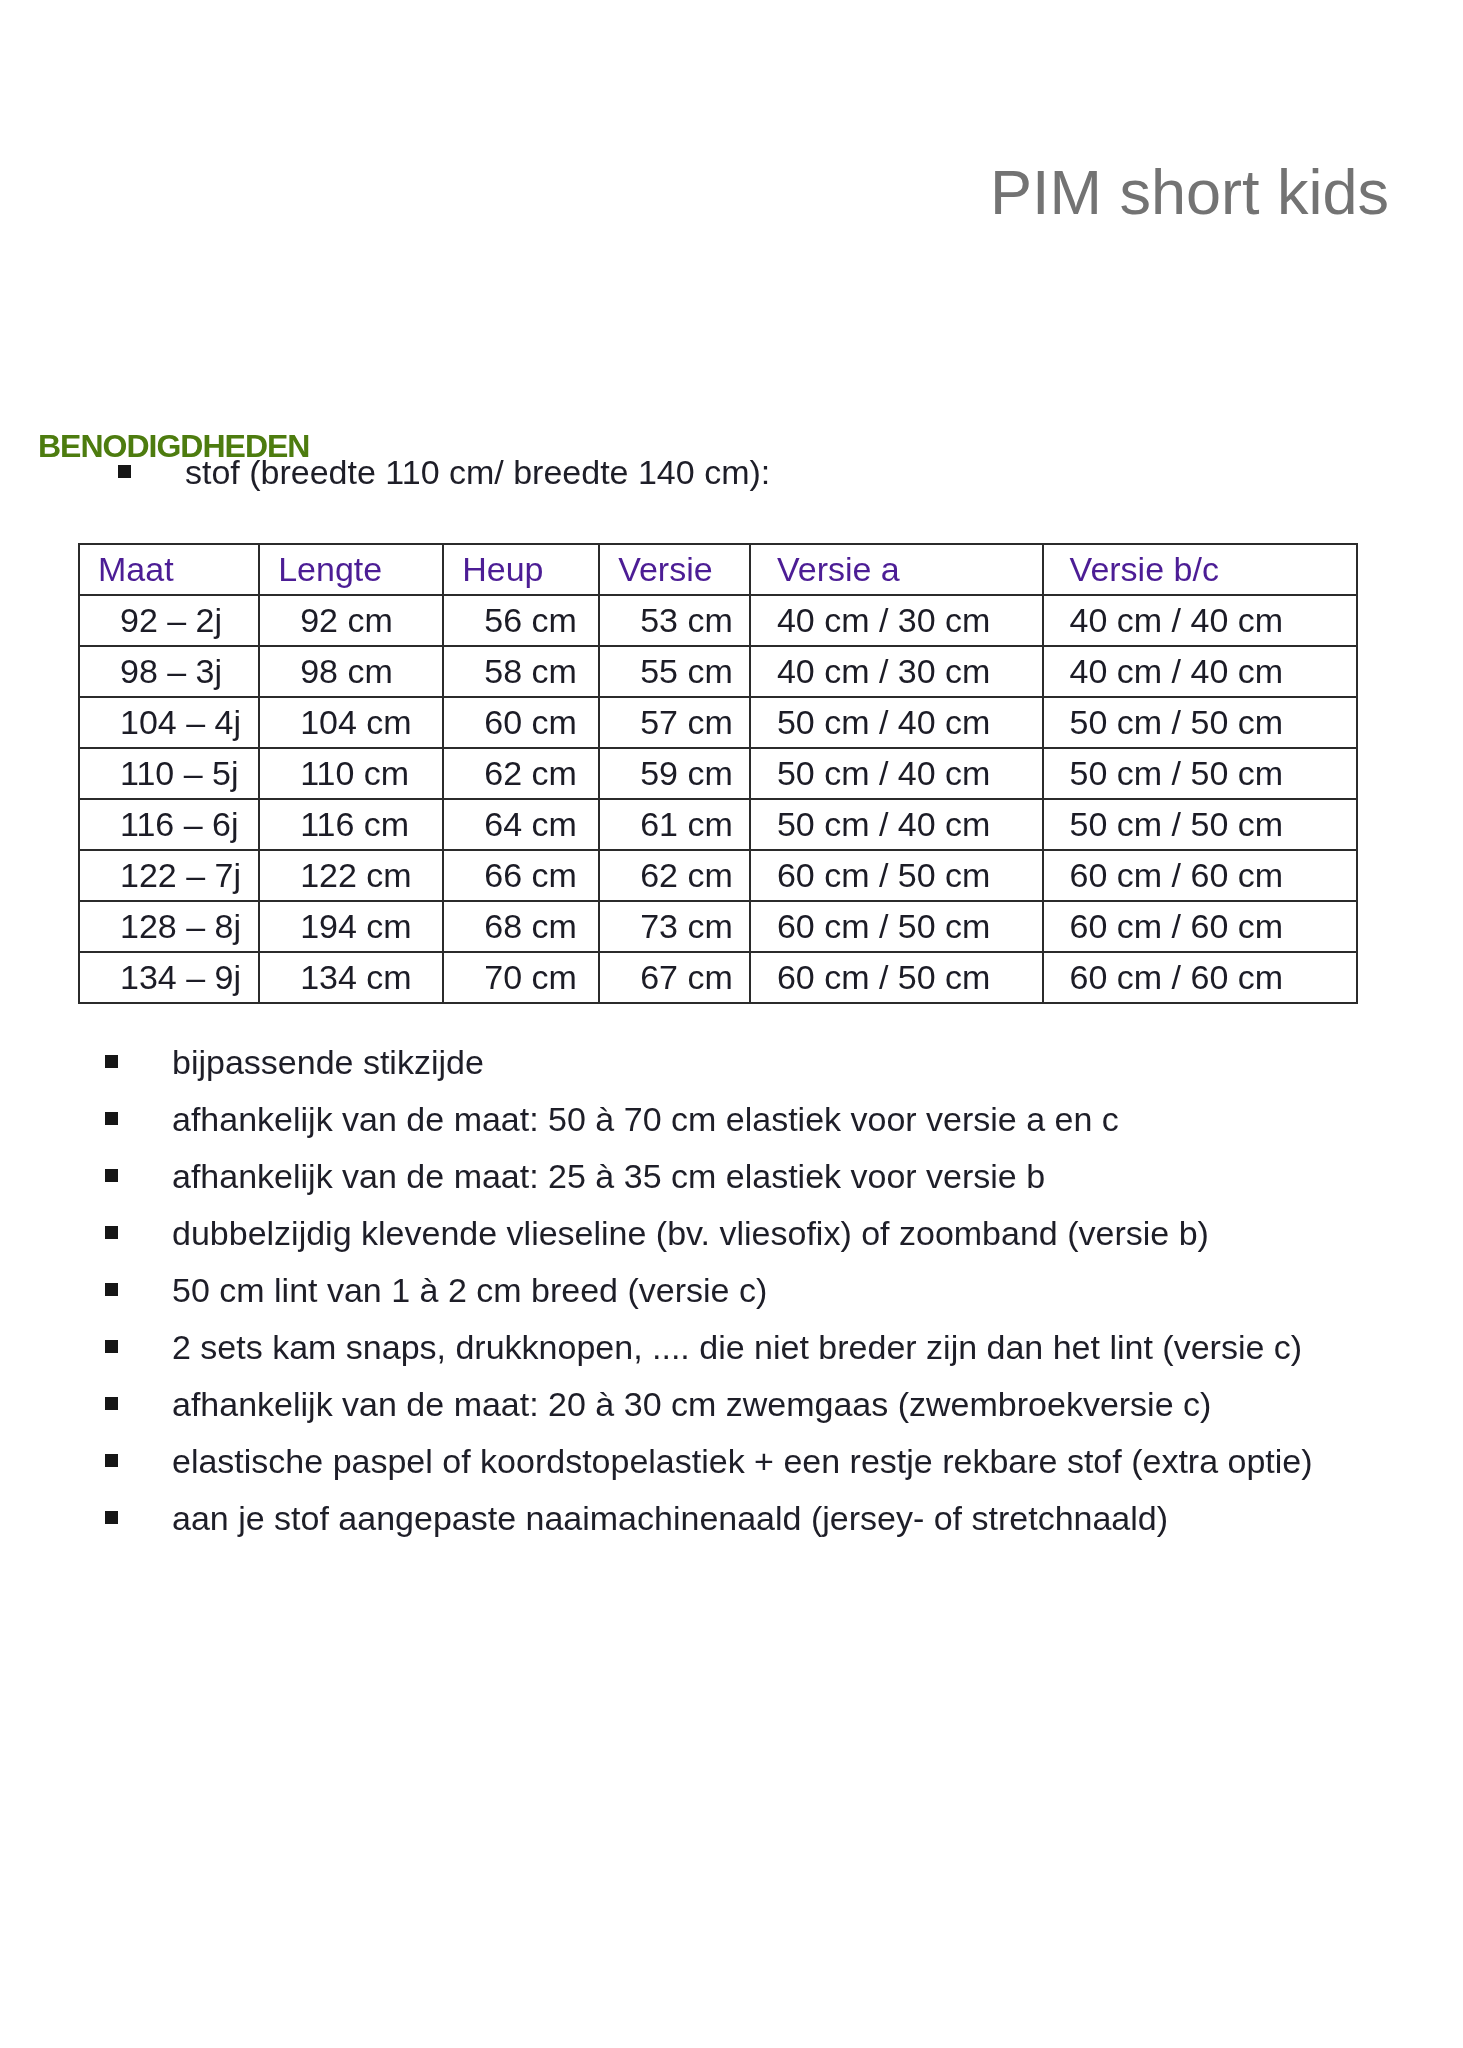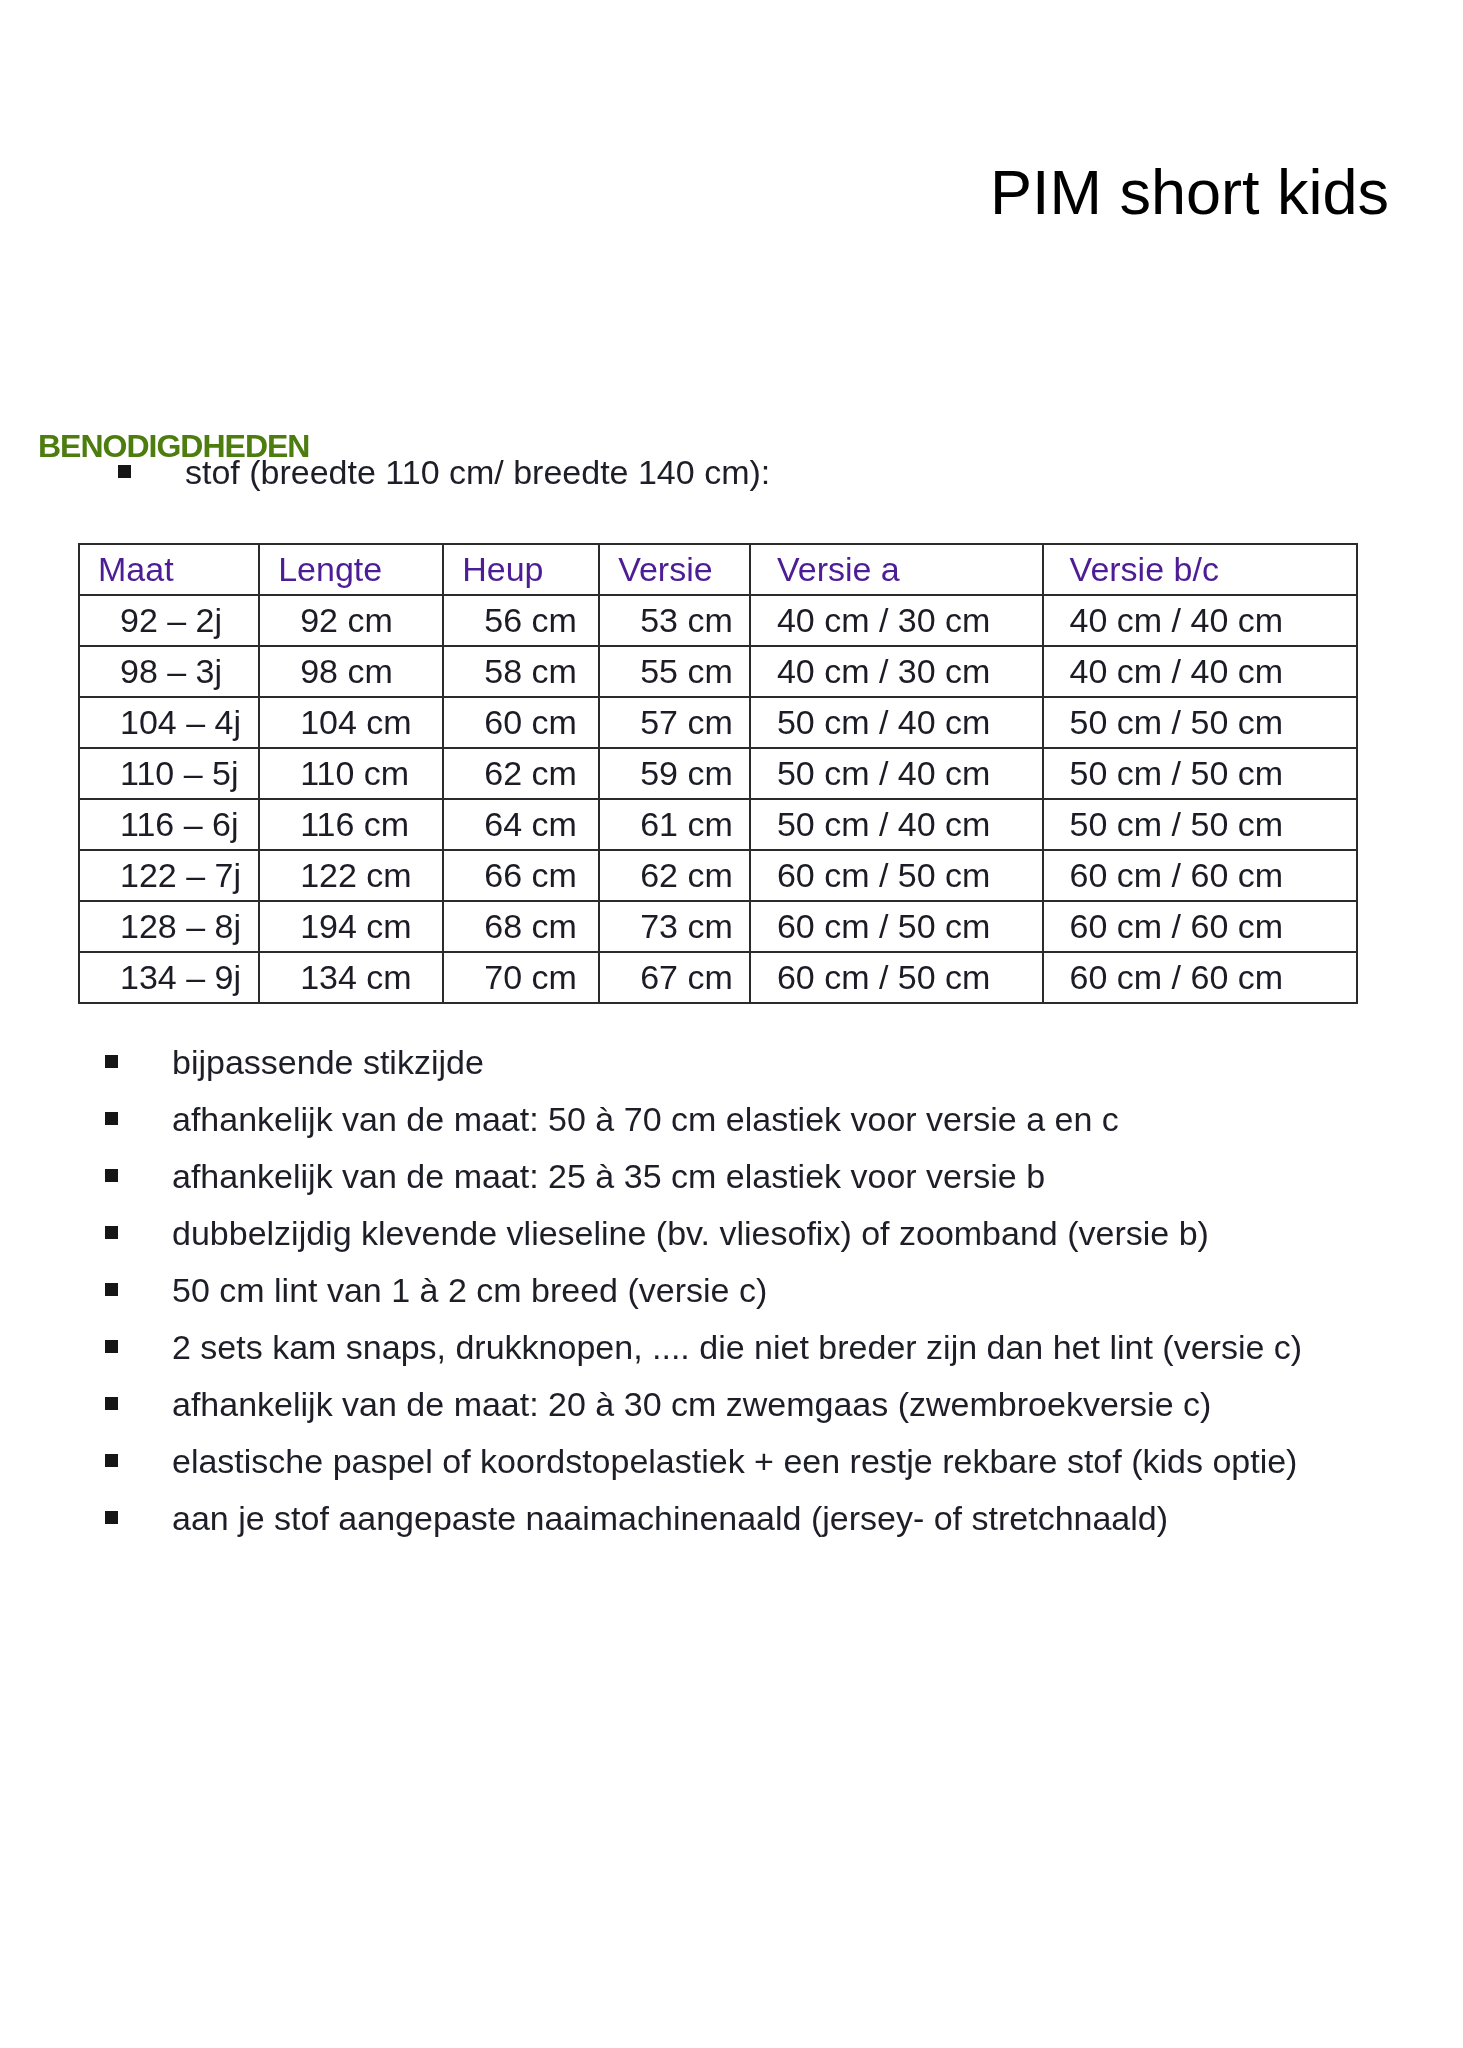--- a/index.html
+++ b/index.html
@@ -10,21 +10,21 @@
     font-family:"Liberation Sans", sans-serif;
     color:#1e1e28;
     overflow:hidden;
     margin:0 auto;
   }
   .doc-title{
     position:absolute;
     top:156px;right:74px;
     font-size:63px;
     letter-spacing:0px;
-    color:#000000;
+    color:#737373;
     white-space:nowrap;
     margin-left:36px;
   }
   .section-heading{
     position:absolute;
     top:428px;left:38px;
     font-size:32px;
     font-weight:700;
     letter-spacing:-1px;
     color:#4d7c0f;
@@ -203,21 +203,21 @@
     <li class="bullet-line">
       <span class="bullet-square"></span>
       <span class="bullet-text">2 sets kam snaps, drukknopen, .... die niet breder zijn dan het lint (versie c)</span>
     </li>
     <li class="bullet-line">
       <span class="bullet-square"></span>
       <span class="bullet-text">afhankelijk van de maat: 20 à 30 cm zwemgaas (zwembroekversie c)</span>
     </li>
     <li class="bullet-line">
       <span class="bullet-square"></span>
-      <span class="bullet-text">elastische paspel of koordstopelastiek + een restje rekbare stof (kids optie)</span>
+      <span class="bullet-text">elastische paspel of koordstopelastiek + een restje rekbare stof (extra optie)</span>
     </li>
     <li class="bullet-line">
       <span class="bullet-square"></span>
       <span class="bullet-text">aan je stof aangepaste naaimachinenaald (jersey- of stretchnaald)</span>
     </li>
   </ul>
 
 </div>
 
 </body></html>

